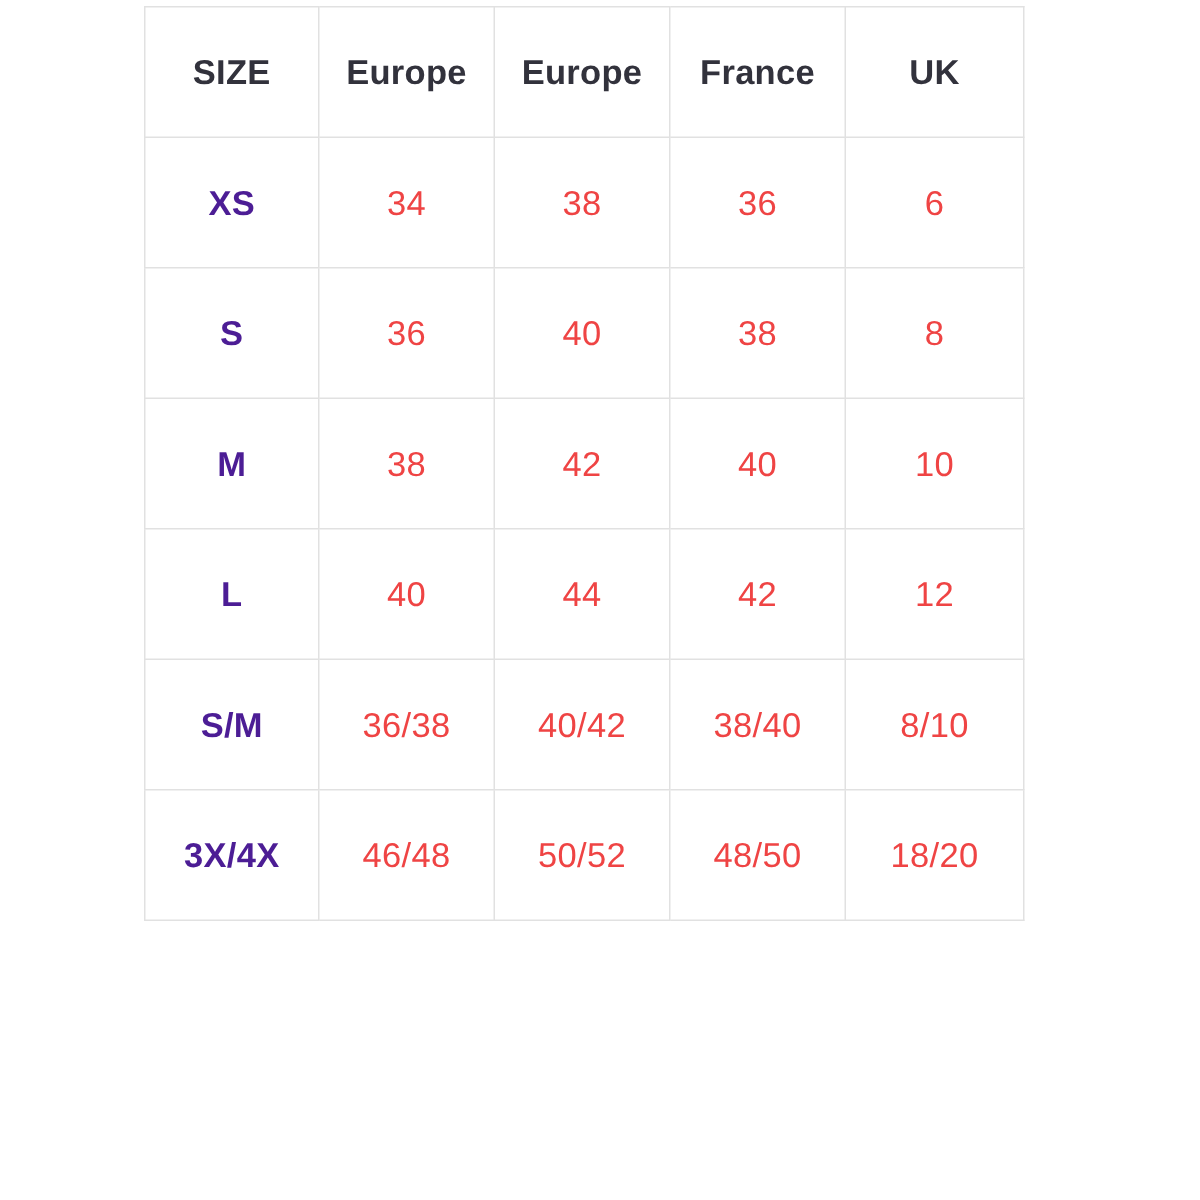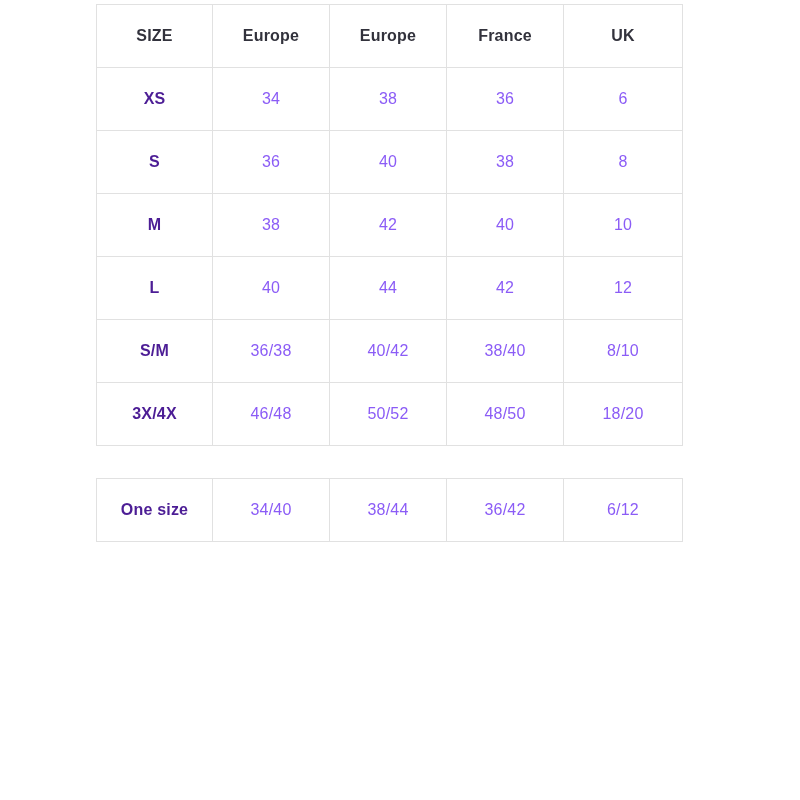--- a/index.html
+++ b/index.html
@@ -26,37 +26,37 @@
     table-layout: fixed;
     width: 586px;
     background: #ffffff;
   }
   table.size-table td,
   table.size-table th {
     border: 1px solid #e1e1e1;
     height: 62px;
     text-align: center;
     vertical-align: middle;
-    font-size: 16px;
+    font-size: 23px;
     letter-spacing: 0.2px;
-    padding: 0;
+    padding: 12px;
     overflow: hidden;
     white-space: nowrap;
   }
   table.size-table th {
     font-weight: bold;
     color: #32323c;
   }
   td.label-cell {
     font-weight: bold;
     color: #4c1d95;
   }
   td.value-cell {
     font-weight: normal;
-    color: #8b5cf6;
+    color: #ef4444;
   }
   .table-gap {
     height: 32px;
   }
 </style>
 </head>
 <body>
 
 <div class="page">
   <div class="tables-wrap">
@@ -128,24 +128,17 @@
 
     <table class="size-table">
       <colgroup>
         <col style="width:116px">
           <col style="width:117px">
           <col style="width:117px">
           <col style="width:117px">
           <col style="width:119px">
       </colgroup>
       <tbody>
-        <tr>
-          <td class="label-cell">One size</td>
-          <td class="value-cell">34/40</td>
-          <td class="value-cell">38/44</td>
-          <td class="value-cell">36/42</td>
-          <td class="value-cell">6/12</td>
-        </tr>
       </tbody>
     </table>
 
   </div>
 </div>
 
 </body></html>

